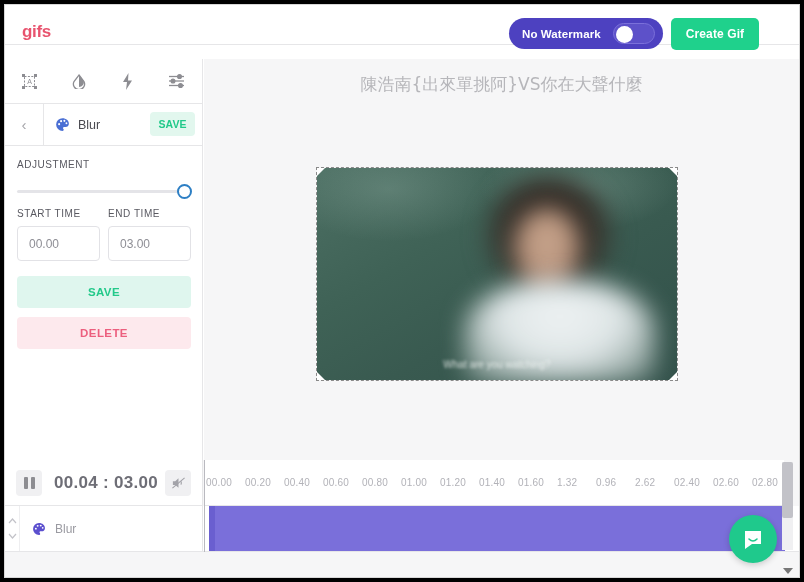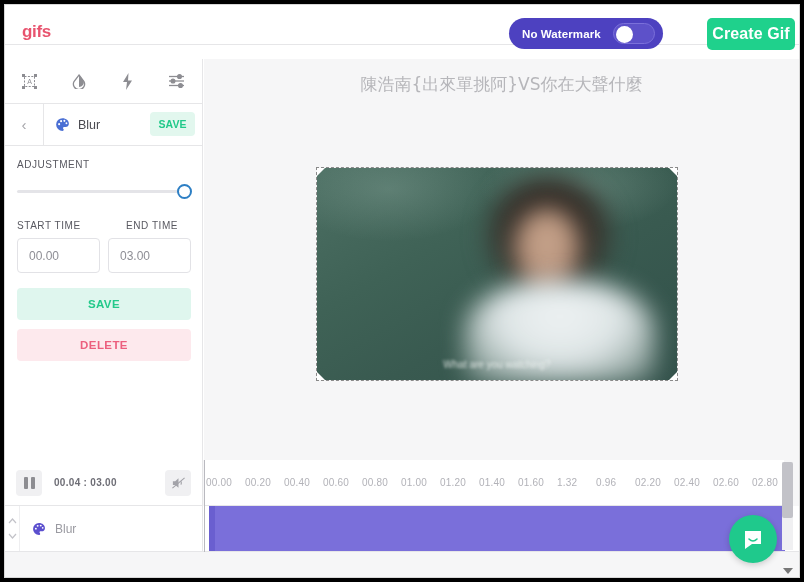--- a/index.html
+++ b/index.html
@@ -70,26 +70,25 @@
     background: #ffffff;
   }
   .create-gif-btn {
     position: absolute;
     left: 666px; top: 13px;
     width: 88px; height: 32px;
     background: #1fd18c;
     border-radius: 5px;
     border: none;
     color: #ffffff;
-    font-size: 16px;
+    font-size: 12px;
     font-weight: bold;
     font-family: "Liberation Sans", sans-serif;
     cursor: pointer;
     letter-spacing: 0.1px;
-    margin-left: 36px;
   }
 
   
   .sidebar {
     position: absolute;
     left: 0; top: 54px;
     width: 198px; height: 401px;
     background: #ffffff;
     border-right: 1px solid #e6e6e8;
   }
@@ -168,21 +167,21 @@
   .slider-knob {
     position: absolute;
     left: 160px; top: 2px;
     width: 15px; height: 15px;
     border-radius: 50%;
     border: 2px solid #2d7fc4;
     background: #ffffff;
     cursor: pointer;
   }
 
-  .time-labels { display: flex; margin-top: 20px; gap: 18px; }
+  .time-labels { display: flex; margin-top: 8px; }
   .time-labels > div:first-child { width: 91px; }
   .time-inputs { display: flex; margin-top: 7px; gap: 8px; }
   .time-input {
     width: 83px; height: 35px;
     border: 1px solid #e2e2e6;
     border-radius: 4px;
     background: #ffffff;
     font-size: 12px;
     color: #8e8e95;
     padding-left: 11px;
@@ -315,21 +314,21 @@
     width: 26px; height: 26px;
     background: #f0f0f2;
     border-radius: 4px;
     display: flex; align-items: center; justify-content: center;
     gap: 3px;
     cursor: pointer;
   }
   .pause-bar { width: 4px; height: 12px; background: #8d8d92; border-radius: 1px; }
   .time-readout {
     margin-left: 12px;
-    font-size: 10px;
+    font-size: 17px;
     color: #6e6e76;
     font-weight: bold;
     letter-spacing: 0.3px;
   }
   .mute-btn {
     position: absolute;
     right: 11px; top: 10px;
     width: 26px; height: 26px;
     background: #f0f0f2;
     border-radius: 4px;
@@ -572,21 +571,21 @@
       <span class="tick" style="left:41px">00.20</span>
       <span class="tick" style="left:80px">00.40</span>
       <span class="tick" style="left:119px">00.60</span>
       <span class="tick" style="left:158px">00.80</span>
       <span class="tick" style="left:197px">01.00</span>
       <span class="tick" style="left:236px">01.20</span>
       <span class="tick" style="left:275px">01.40</span>
       <span class="tick" style="left:314px">01.60</span>
       <span class="tick" style="left:353px">1.32</span>
       <span class="tick" style="left:392px">0.96</span>
-      <span class="tick" style="left:431px">02.20</span>
+      <span class="tick" style="left:431px">2.62</span>
       <span class="tick" style="left:470px">02.40</span>
       <span class="tick" style="left:509px">02.60</span>
       <span class="tick" style="left:548px">02.80</span>
     </div>
 
     <div class="playhead"></div>
 
     <div class="track-row">
       <div class="track-nav">
         <svg width="9" height="6" viewBox="0 0 9 6" stroke="#c3c3c9" stroke-width="1.2" fill="none">

